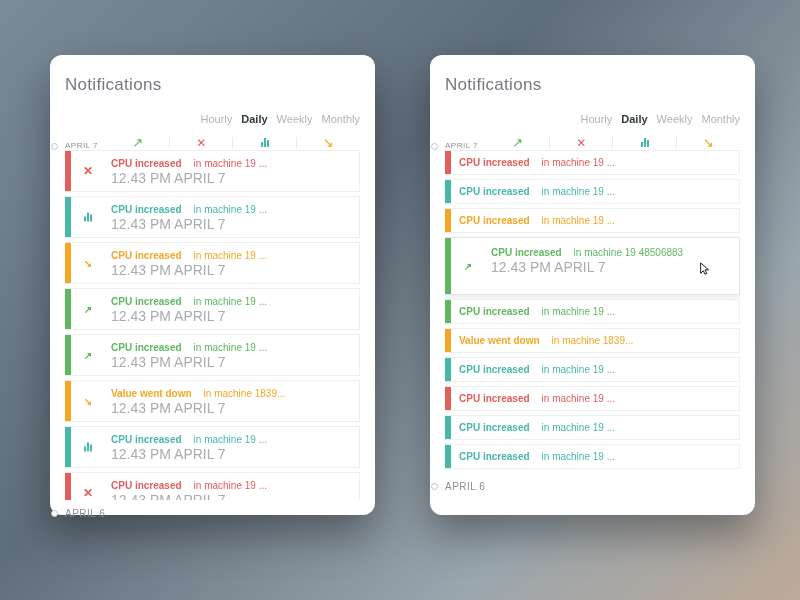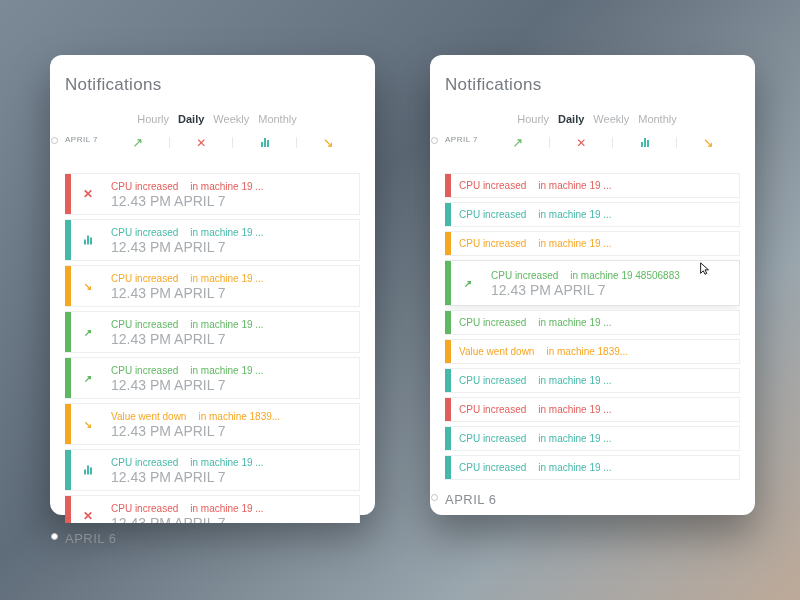--- a/index.html
+++ b/index.html
@@ -3,40 +3,40 @@
 <meta charset="utf-8">
 <style>
 html,body{margin:0;padding:0;width:800px;height:600px;overflow:hidden;
   font-family:"Helvetica Neue",Arial,sans-serif;
   background:linear-gradient(135deg,#7c8a98 0%,#5f6c79 40%,#9aa6ae 75%,#bda998 100%);}
 .panel{position:absolute;width:325px;height:460px;background:#fff;border-radius:12px;
   box-shadow:0 20px 40px rgba(0,0,0,.35);padding:20px 15px 10px;box-sizing:border-box;}
 #panel-left{left:50px;top:55px}
 #panel-right{left:430px;top:55px}
 .title{font-size:17px;font-weight:300;color:#747a80;letter-spacing:.3px;margin-bottom:18px}
-.tabs{text-align:center;font-size:11px;color:#b0b3b6;margin-bottom:10px}
+.tabs{text-align:right;font-size:11px;color:#b0b3b6;margin-bottom:10px}
 .tabs span{margin-left:9px;cursor:pointer}
 .tabs .active{color:#2f3a3e;font-weight:700}
-.filters{display:flex;align-items:flex-start;font-size:13px;margin-bottom:23px}
+.filters{display:flex;align-items:flex-end;font-size:13px;margin-bottom:0}
 .date-tag{font-size:8px;color:#8a8f93;letter-spacing:.5px;margin-right:8px;position:relative}
 .date-tag::before{content:"";position:absolute;left:-14px;top:2px;width:5px;height:5px;border-radius:50%;border:1px solid #c0c4c7;background:#fff}
 .filters .f{flex:1;text-align:center;position:relative}
 .filters .f:not(:last-child)::after{content:"";position:absolute;right:0;top:2px;bottom:2px;width:1px;background:#e6e8ea}
 .list{max-height:350px;overflow:hidden}
 .item{position:relative;margin-bottom:4px;background:#fff;border:1px solid #eceeef;border-left:none;
   padding:6px 10px 6px 46px;font-size:10px;line-height:13px}
 .item.compact{padding-top:5px;padding-bottom:5px}
 .stripe{position:absolute;left:0;top:0;bottom:0;width:6px}
 .ic{position:absolute;left:14px;top:50%;transform:translateY(-50%);width:18px;text-align:center;font-weight:700}
-.item .tt{font-weight:400}
+.item .tt{font-weight:700}
 .item .sub{color:inherit;font-weight:400;margin-left:12px}
 .ts{font-size:14px;color:#a7acb0;margin-top:2px}
-.item.expanded{padding-top:8px;padding-bottom:8px;box-shadow:0 4px 10px rgba(0,0,0,.08);border-color:#e2e5e7}
+.item.expanded{padding-top:8px;padding-bottom:20px;box-shadow:0 4px 10px rgba(0,0,0,.08);border-color:#e2e5e7}
 .desc{font-size:8.5px;color:#9aa0a4;line-height:12px;margin-top:4px}
-.bottom-date{font-size:13px;color:#8a8f93;letter-spacing:.5px;margin-top:8px;position:relative;margin-left:0}
+.bottom-date{font-size:10px;color:#8a8f93;letter-spacing:.5px;margin-top:8px;position:relative;margin-left:0}
 .bottom-date::before{content:"";position:absolute;left:-14px;top:2px;width:5px;height:5px;border-radius:50%;border:1px solid #c0c4c7;background:#fff}
 
 .c-red{color:#e35d5a}.s-red{background:#e35d5a}
 .c-teal{color:#45b8a9}.s-teal{background:#45b8a9}
 .c-orange{color:#f5a623}.s-orange{background:#f5a623}
 .c-green{color:#5fb760}.s-green{background:#5fb760}
 
 .i-up::before{content:"↗"}
 .i-down::before{content:"↘"}
 .i-x::before{content:"✕";font-size:12px}

